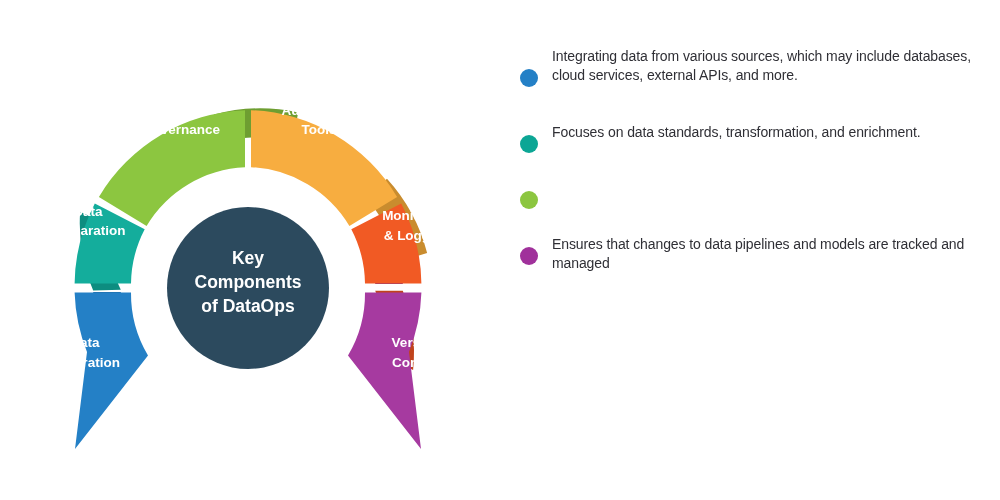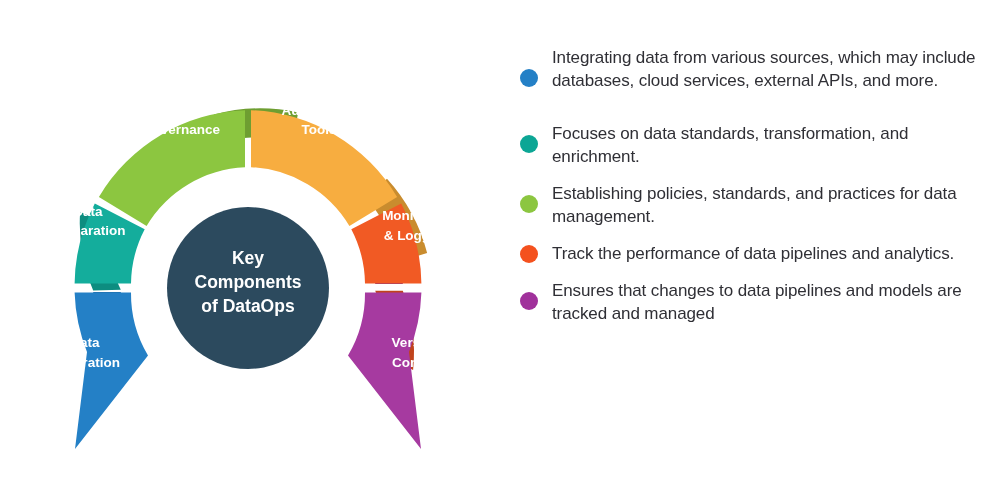--- a/index.html
+++ b/index.html
@@ -80,21 +80,21 @@
   .legend-bullet {
     display: block;
     width: 18px;
     height: 18px;
     border-radius: 50%;
     margin-left: 10px;
   }
   .legend-text {
     flex: 1 1 auto;
     font-family: "Liberation Sans", sans-serif;
-    font-size: 17px;
+    font-size: 14px;
     line-height: 1.35;
     color: #2f2f35;
     letter-spacing: -0.1px;
   }
   .li-1 .legend-bullet-wrap { height: 62px; }
   .li-2 .legend-bullet-wrap { height: 42px; }
   .li-3 .legend-bullet-wrap { height: 42px; }
   .li-4 .legend-bullet-wrap { height: 80px; }
   .li-5 .legend-bullet-wrap { height: 22px; }
   .li-6 .legend-bullet-wrap { height: 42px; }
@@ -207,30 +207,23 @@
         <span class="legend-bullet-wrap">
           <span class="legend-bullet" style="background: rgb(12, 166, 149);"></span>
         </span>
         <span class="legend-text">Focuses on data standards, transformation, and enrichment.</span>
       </div>
 
       <div class="legend-item li-3">
         <span class="legend-bullet-wrap">
           <span class="legend-bullet" style="background: rgb(140, 198, 64);"></span>
         </span>
-        <span class="legend-text">Establishing policies, standards, and practices for data management.</span>
-      </div>
-
-
-      <div class="legend-item li-5">
-        <span class="legend-bullet-wrap">
-          <span class="legend-bullet" style="background: rgb(244, 81, 30);"></span>
-        </span>
-        <span class="legend-text">Track the performance of data pipelines and analytics.</span>
-      </div>
+      </div>
+
+
 
       <div class="legend-item li-6">
         <span class="legend-bullet-wrap">
           <span class="legend-bullet" style="background: rgb(160, 49, 155);"></span>
         </span>
         <span class="legend-text">Ensures that changes to data pipelines and models are tracked and managed</span>
       </div>
 
     </div>
   </div>

